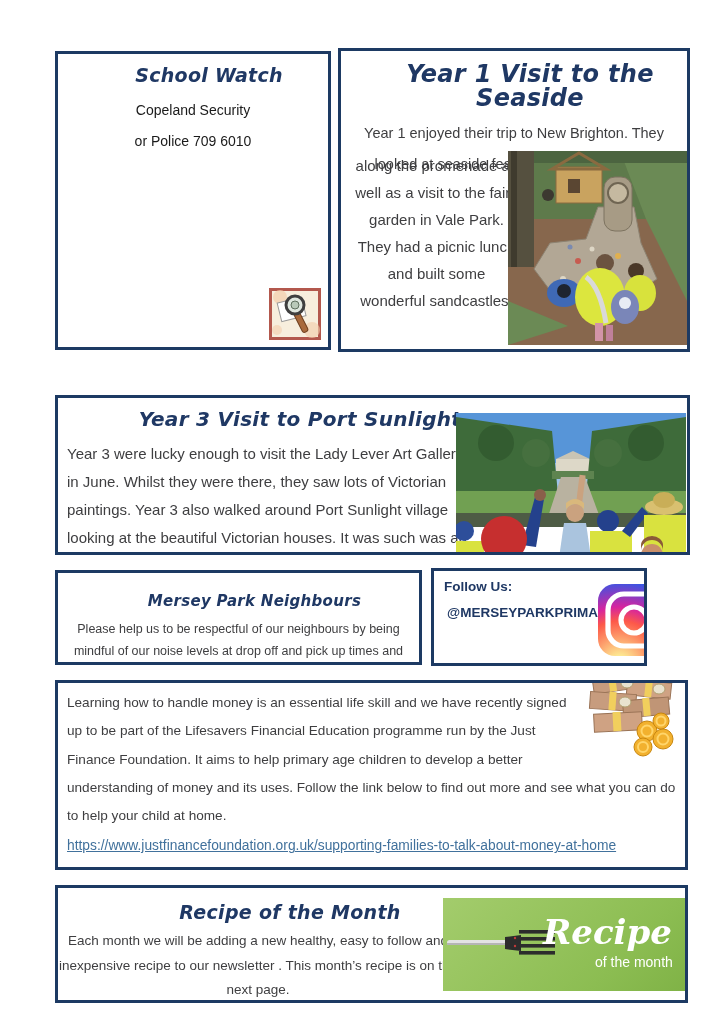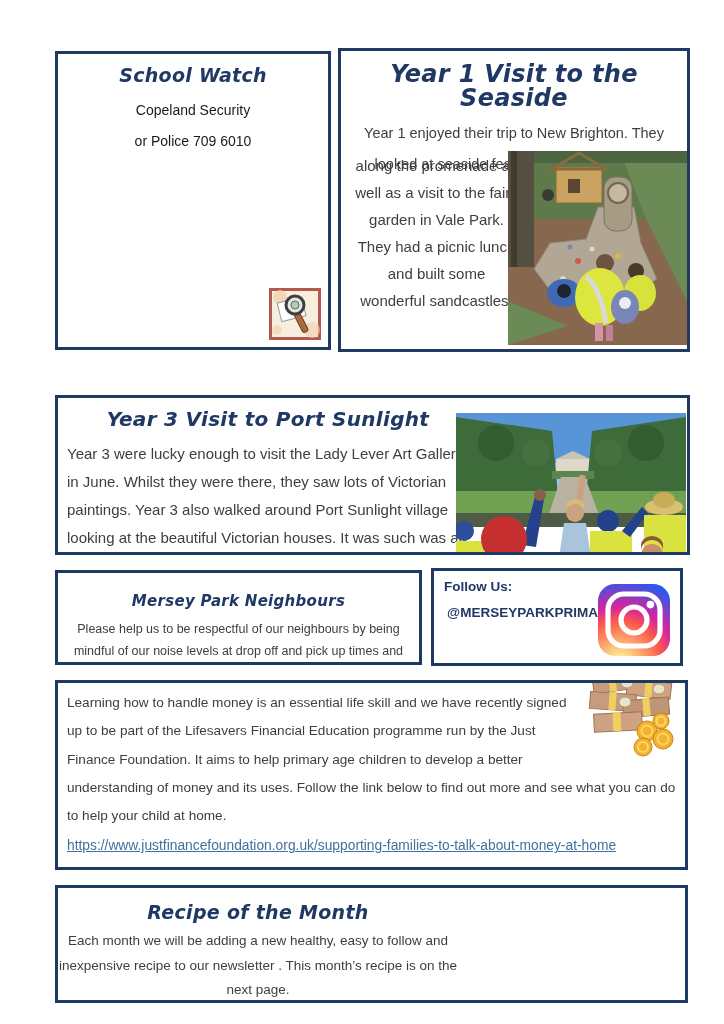--- a/index.html
+++ b/index.html
@@ -1,20 +1,20 @@
 <!DOCTYPE html>
 <html><head>
 <meta charset="utf-8">
 <style>
   html,body{margin:0;padding:0;background:#ffffff;}
   #page{position:relative;width:724px;height:1024px;background:#ffffff;overflow:hidden;
         font-family:"Liberation Sans",sans-serif;}
   .box{position:absolute;background:#fff;border:3px solid #1d3a63;box-sizing:border-box;overflow:hidden;}
   .htitle{font-family:"DejaVu Sans",sans-serif;font-style:italic;font-weight:bold;color:#1f3864;
-          font-size:19px;text-align:center;letter-spacing:.3px;line-height:24px;}
+          font-size:19px;text-align:center;letter-spacing:.3px;line-height:24px;padding-left:32px;}
   .gray{color:#3e3e40;}
   .center{text-align:center;}
   .abs{position:absolute;}
 
   
   #box-school{left:55px;top:51px;width:276px;height:299px;}
   #box-school .htitle{margin-top:9px;}
   #sw-body{margin:7px 4px 0;font-size:13.5px;line-height:23.5px;}
   .contact-line{margin-top:16px;font-size:14px;color:#1a1a1a;line-height:15px;}
   #magnifier{right:7px;bottom:7px;width:52px;height:52px;}
@@ -31,21 +31,21 @@
   #y3-title{width:420px;margin-top:9px;font-size:20px;}
   #y3-body{margin:9px 0 0 9px;width:400px;font-size:15px;line-height:28px;color:#3e3e40;}
   #y3-photo{left:398px;top:15px;width:230px;height:166px;}
 
   
   #box-neighbours{left:55px;top:570px;width:367px;height:95px;}
   #nb-title{margin-top:16px;font-size:15px;}
   #nb-body{margin:5px 8px 0;font-size:12.5px;line-height:22px;}
 
   
-  #box-social{left:431px;top:568px;width:252px;height:98px;}
+  #box-social{left:431px;top:568px;width:216px;height:98px;}
   .social-label{position:absolute;font-family:"Liberation Sans",sans-serif;font-weight:bold;
                 color:#1f3864;font-size:13.5px;}
   #social-follow{left:10px;top:8px;}
   #social-handle{left:13px;top:34px;}
   #insta{left:164px;top:13px;width:72px;height:72px;border-radius:17px;
          background:radial-gradient(circle at 30% 110%, #fdf497 0%, #fdf497 5%, #fd5949 45%, #d6249f 60%, #285AEB 90%);}
   #insta svg{position:absolute;left:0;top:0;}
 
   
   #box-money{left:55px;top:680px;width:633px;height:190px;}
@@ -216,15 +216,30 @@
         <circle cx="58" cy="76" r="5" fill="none" stroke="#ffd56a" stroke-width="2"></circle>
         <circle cx="76" cy="50" r="4.5" fill="none" stroke="#ffd56a" stroke-width="2"></circle>
       </svg><span>Learning how to handle money is an essential life skill and we have recently signed up to be part of the Lifesavers Financial Education programme run by the Just Finance Foundation. It aims to help primary age children to develop a better understanding of money and its uses. Follow the link below to find out more and see what you can do to help your child at home.</span>
     </div>
     <a id="mm-link" href="#">https://www.justfinancefoundation.org.uk/supporting-families-to-talk-about-money-at-home</a>
   </div>
 
   <div class="box" id="box-recipe">
     <div class="htitle" id="rc-title">Recipe of the Month</div>
     <div id="rc-body" class="gray center">Each month we will  be adding a new healthy, easy to follow and inexpensive recipe to our newsletter . This month’s recipe is on the next page.</div>
+    <div id="recipe-img" class="abs">
+      <svg id="fork" viewBox="0 0 110 40" width="110" height="40">
+        <rect x="0" y="16" width="60" height="5" rx="2.5" fill="#e3e3e3"></rect>
+        <rect x="0" y="19" width="60" height="2" fill="#b5b5b5"></rect>
+        <polygon points="58,13 74,11 74,27 58,25" fill="#2c2c2c"></polygon>
+        <rect x="72" y="6" width="36" height="3.6" fill="#2c2c2c"></rect>
+        <rect x="72" y="13" width="36" height="3.6" fill="#2c2c2c"></rect>
+        <rect x="72" y="20" width="36" height="3.6" fill="#2c2c2c"></rect>
+        <rect x="72" y="27" width="36" height="3.6" fill="#2c2c2c"></rect>
+        <circle cx="68" cy="14" r="1.2" fill="#c03a3a"></circle>
+          <circle cx="68" cy="22" r="1.2" fill="#c03a3a"></circle>
+      </svg>
+      <div id="recipe-word">Recipe</div>
+      <div id="recipe-sub">of the month</div>
+    </div>
   </div>
 
 </div>
 
 </body></html>

